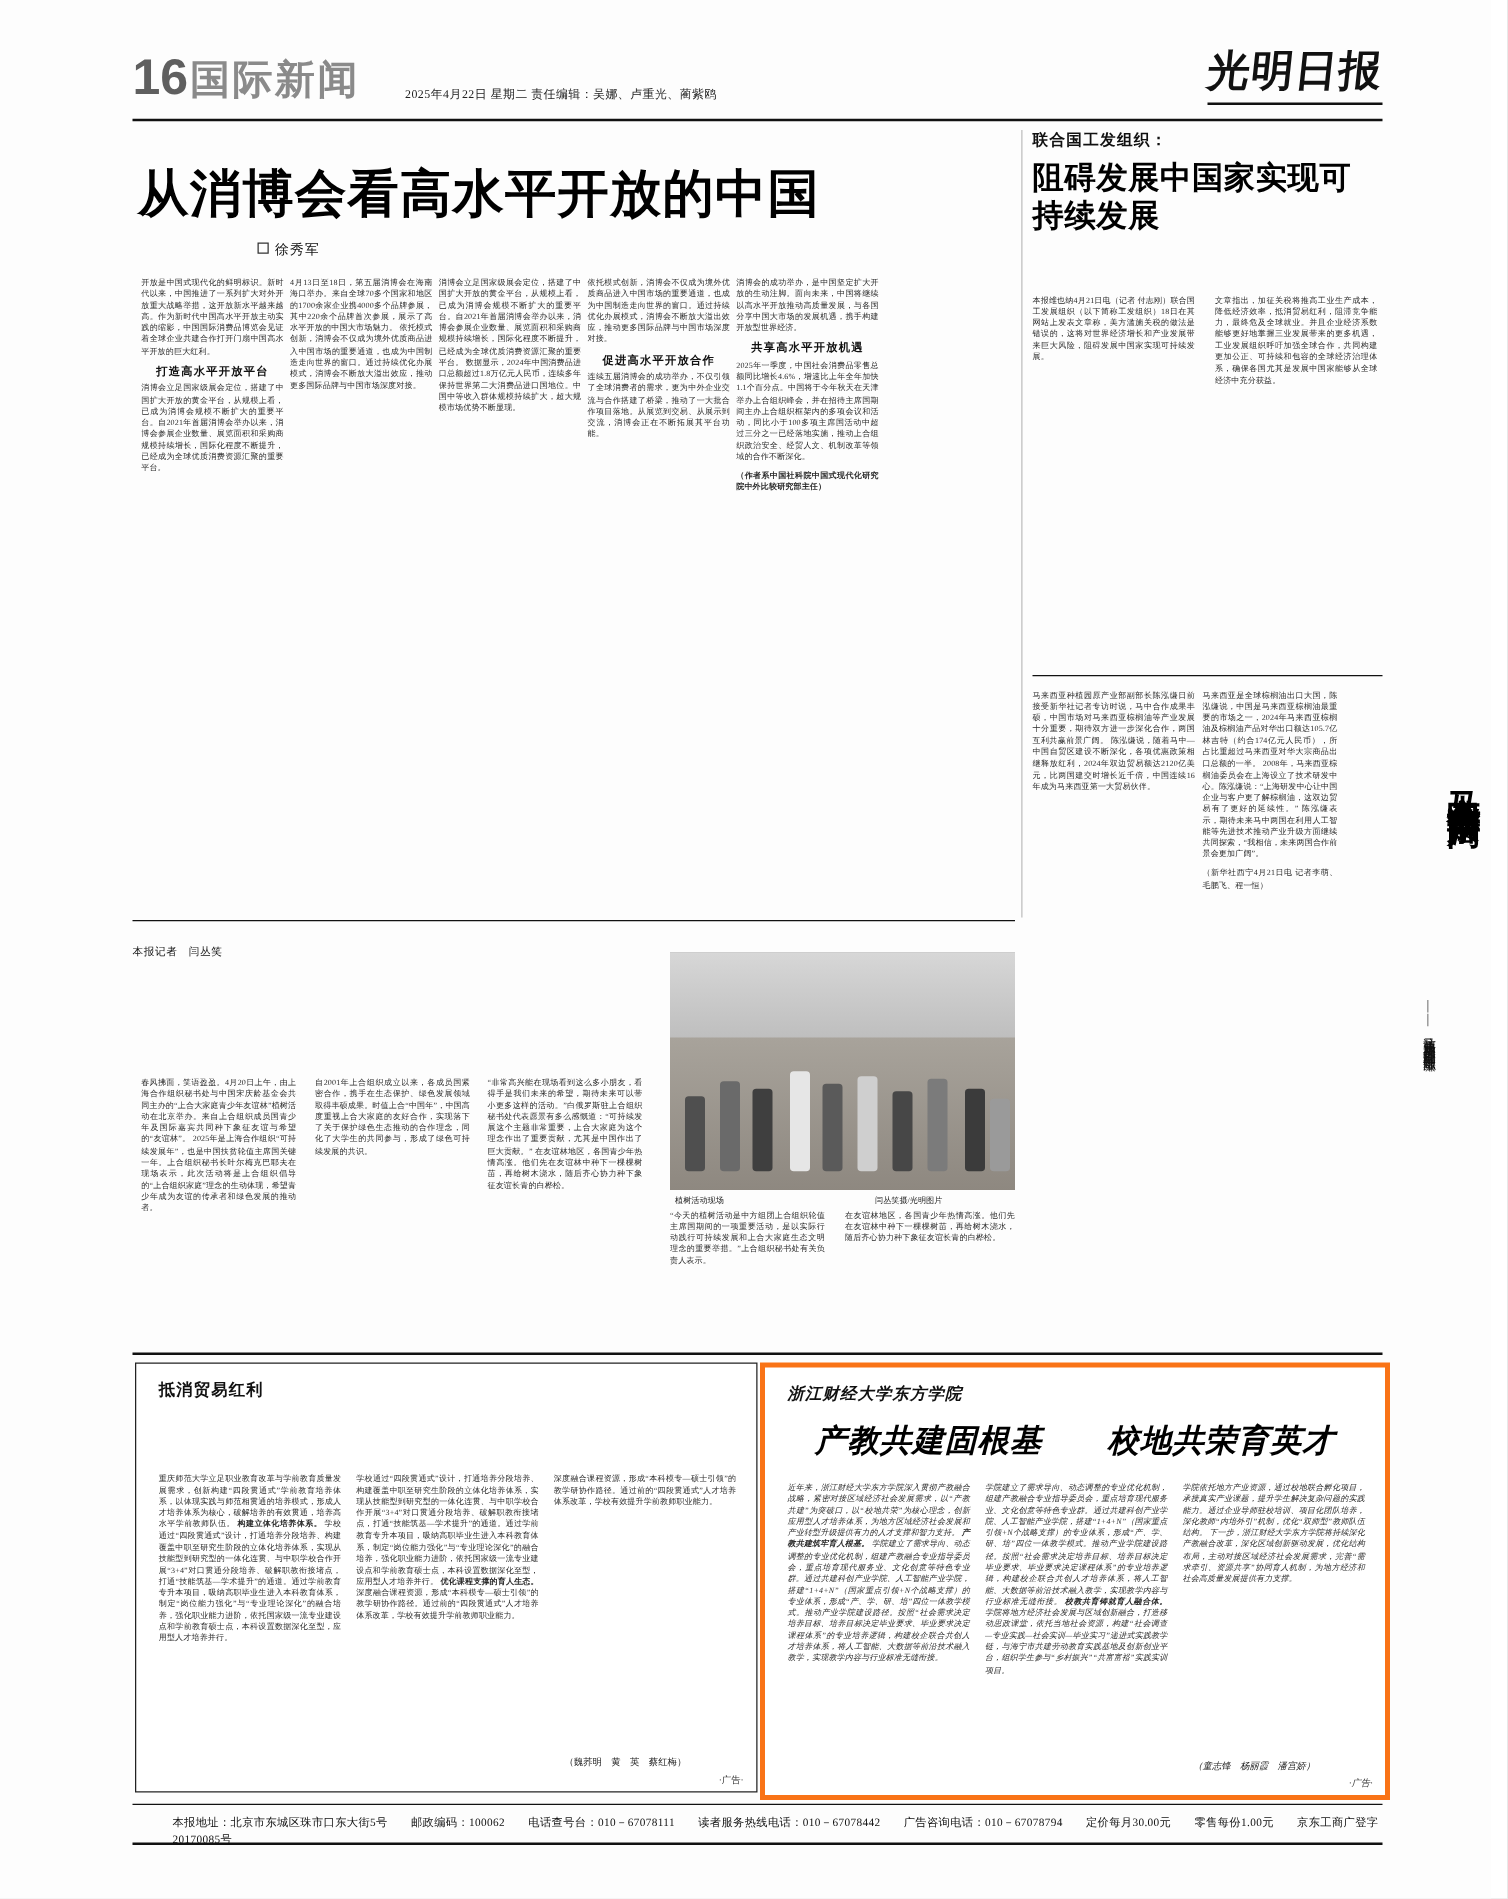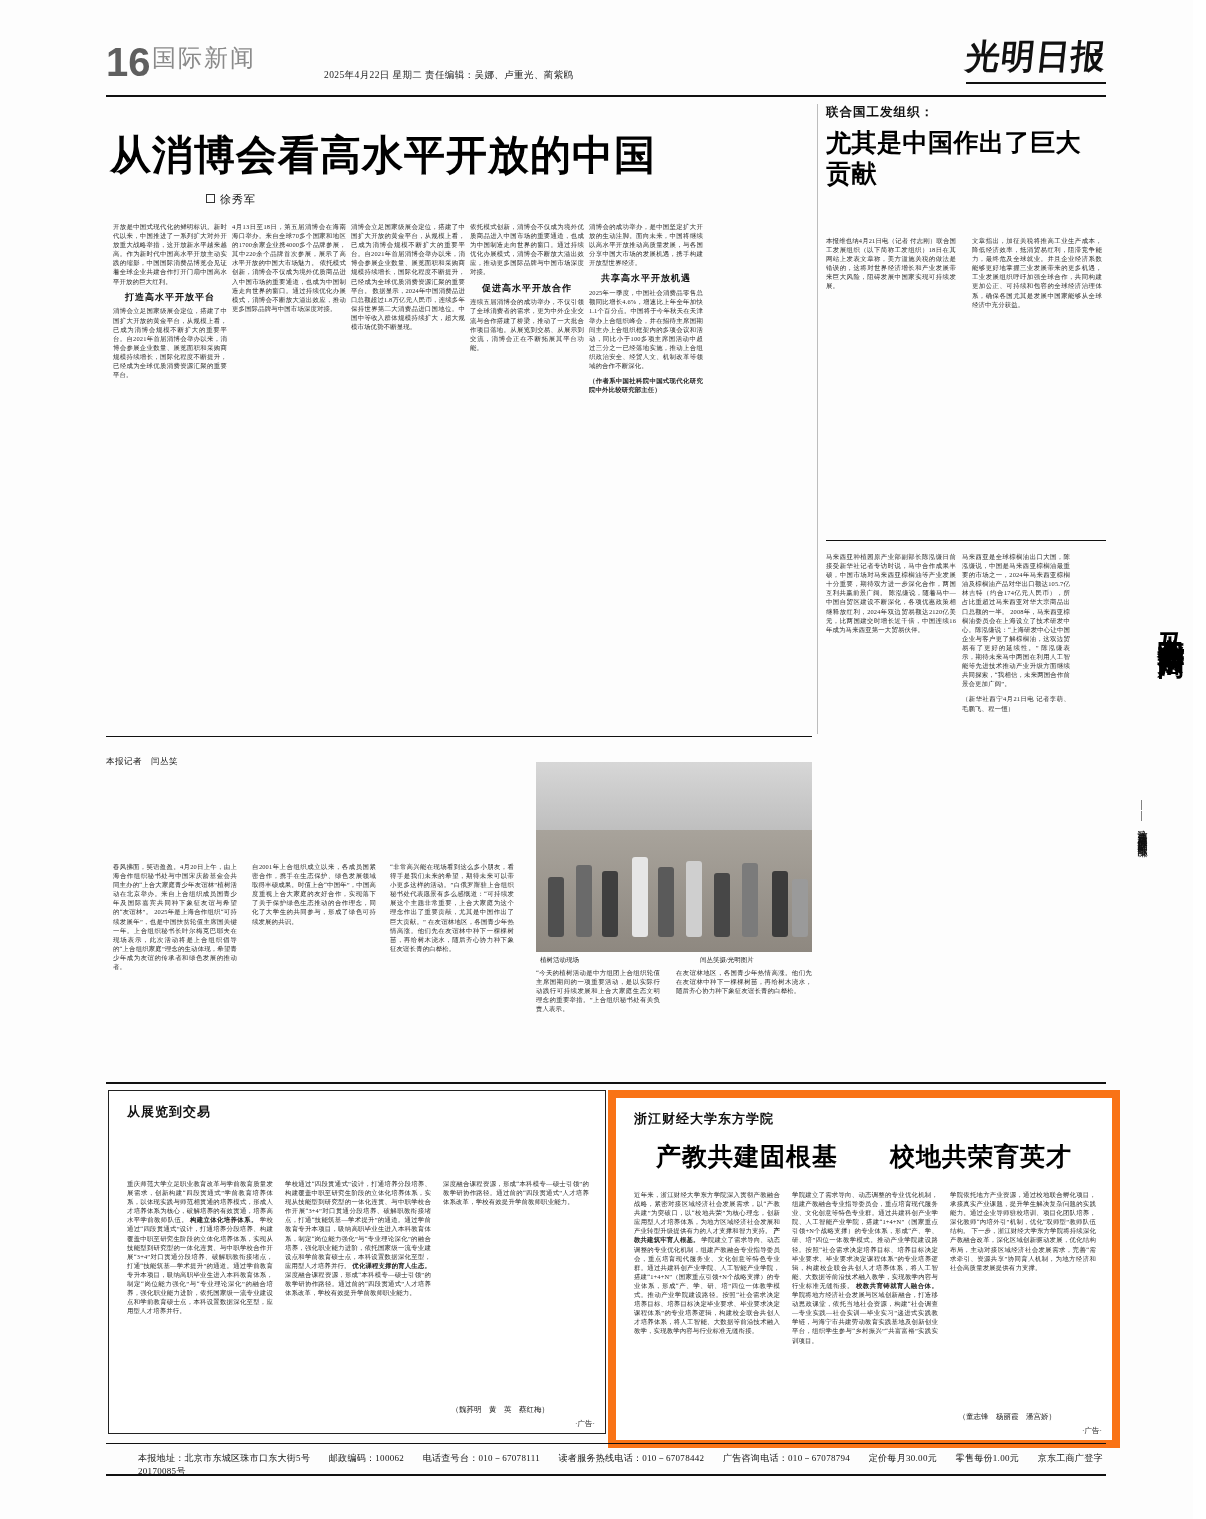--- a/index.html
+++ b/index.html
@@ -3,21 +3,21 @@
 <meta charset="utf-8">
 <style>
   html,body{margin:0;padding:0;background:#d8d8d8;}
   body{font-family:"Liberation Serif","DejaVu Serif",serif;}
   .page{width:1206px;height:1519px;background:#ffffff;position:relative;overflow:hidden;}
   .sheet{position:absolute;left:0;top:0;width:1193px;height:1519px;background:#fdfdfd;}
 
   
   .masthead{position:absolute;left:106px;top:38px;width:1000px;height:56px;}
   .page-num{position:absolute;left:0;top:2px;font-size:40px;font-weight:bold;color:#5f5f5f;font-family:"Liberation Sans",sans-serif;}
-  .section-title{position:absolute;left:46px;top:4px;font-size:24px;font-weight:normal;color:#8a8a8a;letter-spacing:2px;}
+  .section-title{position:absolute;left:46px;top:4px;font-size:32px;font-weight:bold;color:#8a8a8a;letter-spacing:2px;}
   .mast-meta{position:absolute;left:218px;top:31px;font-size:9.5px;color:#222;white-space:nowrap;letter-spacing:.4px;}
   .brand{position:absolute;right:0;top:-4px;font-size:34px;font-weight:bold;color:#111;letter-spacing:1px;font-family:"Liberation Serif",serif;transform:skewX(-6deg);}
   .brand-rule{position:absolute;right:0;top:44px;width:140px;height:2px;background:#111;}
 
   .hr-main{position:absolute;left:106px;top:95px;width:1000px;height:2px;background:#111;}
 
   
   .col{position:absolute;font-size:6.4px;line-height:1.42;color:#2a2a2a;text-align:justify;letter-spacing:.15px;}
   .subhead{font-size:9px;font-weight:bold;color:#111;display:block;margin:5px 0 3px;text-align:center;letter-spacing:1px;}
 
@@ -42,21 +42,21 @@
   .art3 .rep{font-size:8.5px;color:#111;margin-top:12px;letter-spacing:.5px;}
 
   .photo{position:absolute;left:536px;top:762px;width:276px;height:190px;overflow:hidden;background:#9a9a9a;}
   .photo .sky{position:absolute;left:0;top:0;width:100%;height:38%;background:linear-gradient(#d7d7d7,#bdbdbd);}
   .photo .ground{position:absolute;left:0;top:36%;width:100%;height:64%;background:linear-gradient(#a8a39b,#8e8880);}
   .photo .fig{position:absolute;bottom:8%;width:16px;border-radius:3px;}
   .cap{position:absolute;font-size:6.5px;color:#222;}
 
   
   .adbox{position:absolute;border:1px solid #222;background:#fff;}
-  .adbox.hl{border:8px solid #f97316;}
+  .adbox.hl{border:4px solid #f97316;font-style:italic;}
   .ad-org{font-size:13px;font-weight:bold;color:#111;letter-spacing:1px;}
   .ad-title{font-size:25px;font-weight:bold;color:#000;letter-spacing:1px;}
   .ad-note{position:absolute;right:10px;bottom:4px;font-size:7.5px;color:#333;}
 
   .footer{position:absolute;left:106px;top:1452px;width:1000px;font-size:9px;color:#111;letter-spacing:.3px;margin-left:32px;}
   .hr-foot{position:absolute;left:106px;top:1443px;width:1000px;height:1px;background:#111;}
   .hr-foot2{position:absolute;left:106px;top:1474px;width:1000px;height:2px;background:#111;}
   .bigvert{position:absolute;right:6px;top:560px;writing-mode:vertical-rl;font-size:27px;font-weight:bold;letter-spacing:2px;color:#000;line-height:1.1;}
   .smallvert{position:absolute;writing-mode:vertical-rl;font-size:10px;color:#111;letter-spacing:1px;}
 </style>
@@ -103,21 +103,21 @@
     <span>消博会的成功举办，是中国坚定扩大开放的生动注脚。面向未来，中国将继续以高水平开放推动高质量发展，与各国分享中国大市场的发展机遇，携手构建开放型世界经济。</span>
     <span class="subhead">共享高水平开放机遇</span>
     <span>2025年一季度，中国社会消费品零售总额同比增长4.6%，增速比上年全年加快1.1个百分点。中国将于今年秋天在天津举办上合组织峰会，并在招待主席国期间主办上合组织框架内的多项会议和活动，同比小于100多项主席国活动中超过三分之一已经落地实施，推动上合组织政治安全、经贸人文、机制改革等领域的合作不断深化。</span>
     <div style="margin-top:6px;font-weight:bold;">（作者系中国社科院中国式现代化研究院中外比较研究部主任）</div>
   </div>
 
   <div class="vline" style="left:817px;top:104px;height:630px;"></div>
 
   <div class="art2">
     <div class="kicker">联合国工发组织：</div>
-    <h2>尤其是中国作出了巨大贡献</h2>
+    <h2>阻碍发展中国家实现可持续发展</h2>
   </div>
   <div class="col" style="left:826px;top:236px;width:130px;height:290px;">
     <span>本报维也纳4月21日电（记者 付志刚）联合国工发展组织（以下简称工发组织）18日在其网站上发表文章称，美方滥施关税的做法是错误的，这将对世界经济增长和产业发展带来巨大风险，阻碍发展中国家实现可持续发展。</span>
   </div>
   <div class="col" style="left:972px;top:236px;width:130px;height:290px;">
     <span>文章指出，加征关税将推高工业生产成本，降低经济效率，抵消贸易红利，阻滞竞争能力，最终危及全球就业。并且企业经济系数能够更好地掌握三业发展带来的更多机遇，工业发展组织呼吁加强全球合作，共同构建更加公正、可持续和包容的全球经济治理体系，确保各国尤其是发展中国家能够从全球经济中充分获益。</span>
   </div>
   <div class="rule-thin" style="left:826px;top:540px;width:280px;height:1px;"></div>
 
   <div class="col" style="left:826px;top:552px;width:130px;height:480px;">
@@ -169,21 +169,21 @@
   <div class="col" style="left:536px;top:968px;width:124px;height:100px;">
     <span>“今天的植树活动是中方组团上合组织轮值主席国期间的一项重要活动，是以实际行动践行可持续发展和上合大家庭生态文明理念的重要举措。”上合组织秘书处有关负责人表示。</span>
   </div>
   <div class="col" style="left:676px;top:968px;width:136px;height:100px;">
     <span>在友谊林地区，各国青少年热情高涨。他们先在友谊林中种下一棵棵树苗，再给树木浇水，随后齐心协力种下象征友谊长青的白桦松。</span>
   </div>
 
   <div class="rule-thin" style="left:106px;top:1082px;width:1000px;height:2px;"></div>
 
   <div class="adbox" style="left:108px;top:1090px;width:496px;height:342px;">
-    <div style="position:absolute;left:18px;top:12px;" class="ad-org">从展览到交易</div>
+    <div style="position:absolute;left:18px;top:12px;" class="ad-org">抵消贸易红利</div>
     <div class="col" style="left:18px;top:88px;width:146px;height:230px;">
       <span>重庆师范大学立足职业教育改革与学前教育质量发展需求，创新构建“四段贯通式”学前教育培养体系，以体现实践与师范相贯通的培养模式，形成人才培养体系为核心，破解培养的有效贯通，培养高水平学前教师队伍。</span>
       <span style="font-weight:bold;">构建立体化培养体系。</span>
       <span>学校通过“四段贯通式”设计，打通培养分段培养、构建覆盖中职至研究生阶段的立体化培养体系，实现从技能型到研究型的一体化连贯、与中职学校合作开展“3+4”对口贯通分段培养、破解职教衔接堵点，打通“技能筑基—学术提升”的通道。通过学前教育专升本项目，吸纳高职毕业生进入本科教育体系，制定“岗位能力强化”与“专业理论深化”的融合培养，强化职业能力进阶，依托国家级一流专业建设点和学前教育硕士点，本科设置数据深化至型，应用型人才培养并行。</span>
     </div>
     <div class="col" style="left:176px;top:88px;width:146px;height:230px;">
       <span>学校通过“四段贯通式”设计，打通培养分段培养、构建覆盖中职至研究生阶段的立体化培养体系，实现从技能型到研究型的一体化连贯、与中职学校合作开展“3+4”对口贯通分段培养、破解职教衔接堵点，打通“技能筑基—学术提升”的通道。通过学前教育专升本项目，吸纳高职毕业生进入本科教育体系，制定“岗位能力强化”与“专业理论深化”的融合培养，强化职业能力进阶，依托国家级一流专业建设点和学前教育硕士点，本科设置数据深化至型，应用型人才培养并行。</span>
       <span style="font-weight:bold;">优化课程支撑的育人生态。</span>
       <span>深度融合课程资源，形成“本科模专—硕士引领”的教学研协作路径。通过前的“四段贯通式”人才培养体系改革，学校有效提升学前教师职业能力。</span>
     </div>

